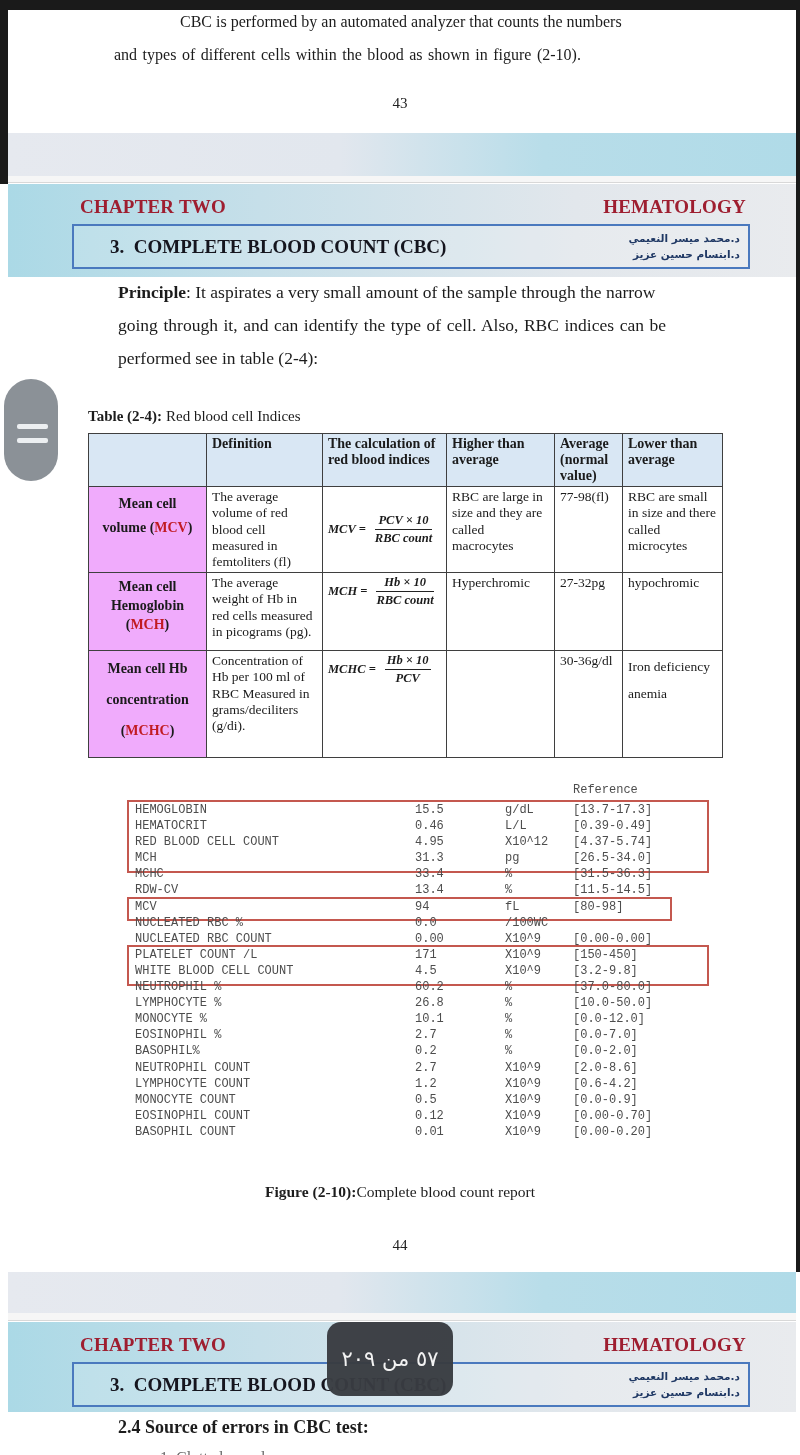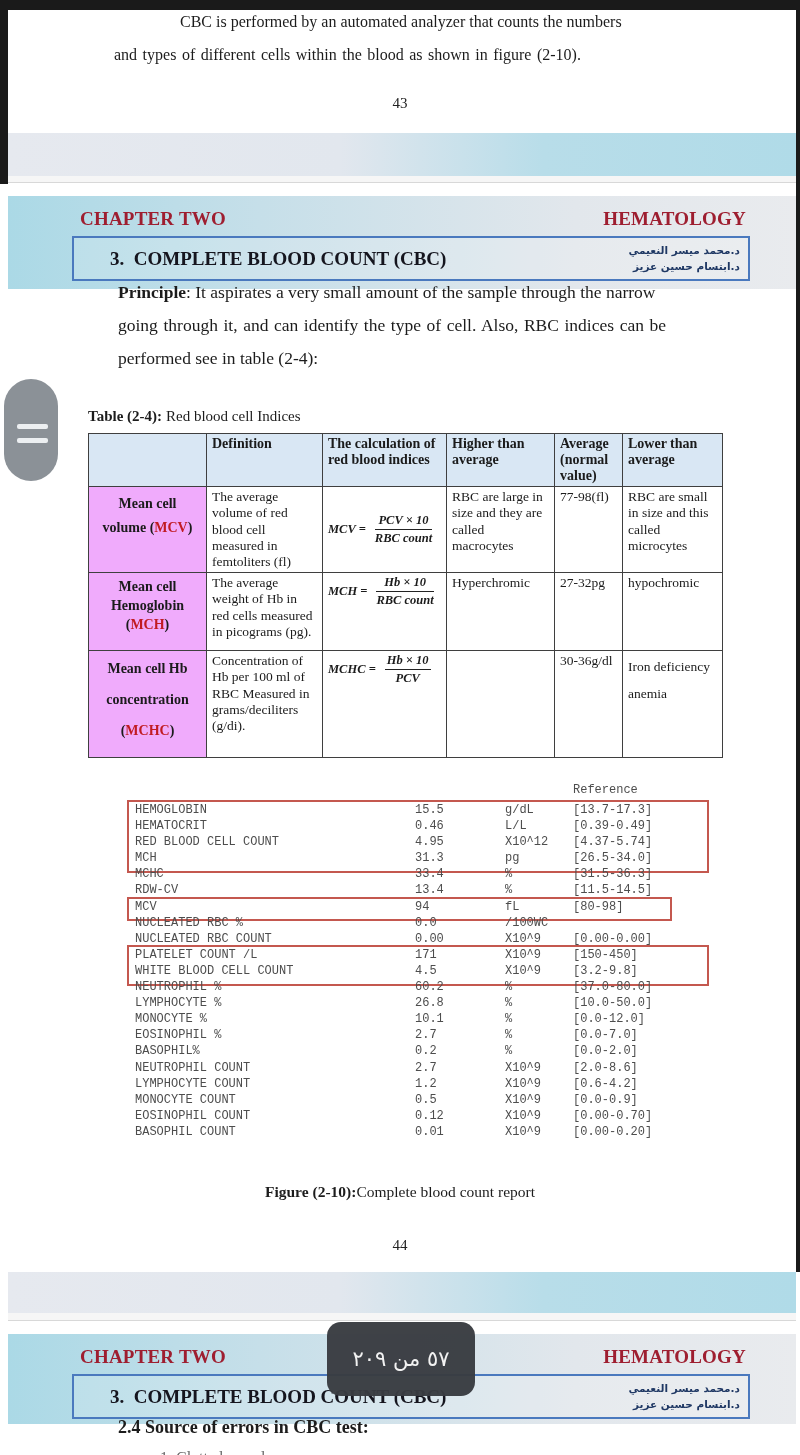--- a/index.html
+++ b/index.html
@@ -19,21 +19,21 @@
   #pg43{top:95px;}
   #pg44{top:1237px;}
   
   .band,.divider,.header-band{left:8px;width:788px;}
   .band{height:43px;background:linear-gradient(90deg,#e6e9ef 0%,#e2e7ee 42%,#b8dde9 68%,#b0dbe8 100%);}
   #band1{top:133px;}
   #band2{top:1272px;height:41px;}
   .divider{height:7px;background:#f6f6f6;border-bottom:1px solid #d8d8d8;box-sizing:border-box;}
   #div1{top:176px;}
   #div2{top:1313px;height:8px;}
-  .header-band{height:93px;background:linear-gradient(90deg,#abd9e6 0%,#c6dfe9 32%,#e2e7ec 72%,#e9ebee 100%);margin-top:12px;}
+  .header-band{height:93px;background:linear-gradient(90deg,#abd9e6 0%,#c6dfe9 32%,#e2e7ec 72%,#e9ebee 100%);}
   #header1{top:184px;}
   #header2{top:1322px;height:90px;}
   .hrow{position:absolute;top:12px;left:72px;right:50px;display:flex;justify-content:space-between;}
   .chapter,.subject{font-weight:bold;font-size:19px;color:#9e1e30;letter-spacing:0.2px;}
   .titlebox{position:absolute;left:64px;right:46px;top:40px;height:45px;border:2px solid #4a79be;
             box-sizing:border-box;display:flex;align-items:center;justify-content:space-between;
             padding:0 8px 0 36px;background:rgba(255,255,255,0.15);}
   .sectitle{font-weight:bold;font-size:19px;color:#15151e;white-space:pre;}
   .authors{font-family:"DejaVu Sans",sans-serif;font-size:10.5px;font-weight:bold;color:#1f3864;
            text-align:right;line-height:1.5;direction:rtl;}
@@ -68,21 +68,21 @@
   #lab .rows{position:absolute;top:20px;left:0;width:575px;}
   .lrow{display:grid;grid-template-columns:280px 90px 68px auto;height:16.1px;overflow:visible;}
   .rbox{position:absolute;border:2px solid #c4584f;background:transparent;}
   #rbox1{left:-8px;top:17px;width:578px;height:69px;}
   #rbox2{left:-8px;top:114px;width:541px;height:20px;}
   #rbox3{left:-8px;top:162px;width:578px;height:37px;}
   
   #figcap{top:1183px;left:0;width:800px;text-align:center;font-size:15.5px;}
   #figcap .rest{}
   
-  #toast{top:1322px;left:327px;width:148px;height:74px;background:rgba(57,60,65,0.97);
+  #toast{top:1322px;left:327px;width:126px;height:74px;background:rgba(57,60,65,0.97);
          border-radius:14px;color:#f2f2f2;display:flex;align-items:center;justify-content:center;
          font-family:"DejaVu Sans",sans-serif;font-size:21px;direction:rtl;z-index:5;}
   
   #sec24{top:1417px;left:118px;font-size:18px;font-weight:bold;}
   #partial{top:1449px;left:160px;font-size:16px;color:#6a6a6a;}
   
   #pill{top:379px;left:4px;width:54px;height:102px;border-radius:27px;background:#8b9197;z-index:6;}
   #pill .pbar{position:absolute;left:13px;width:31px;height:5px;background:#eceff1;border-radius:2px;}
   #pill .b1{top:45px;}
   #pill .b2{top:59px;}
@@ -147,21 +147,21 @@
     <td class="lbl lblr1">
       <div>Mean cell</div>
       <div><span>volume (</span><span class="red">MCV</span><span>)</span></div>
     </td>
     <td>The average volume of red blood cell measured in femtoliters (fl)</td>
     <td class="mid">
       <span class="formula"><span>MCV =</span><span class="frac"><span class="num">PCV × 10</span><span class="den">RBC count</span></span></span>
     </td>
     <td>RBC are large in size and they are called macrocytes</td>
     <td>77-98(fl)</td>
-    <td>RBC are small in size and this called microcytes</td>
+    <td>RBC are small in size and there called microcytes</td>
   </tr>
   <tr style="height:78px">
     <td class="lbl lblr2">
       <div>Mean cell</div>
       <div>Hemoglobin</div>
       <div><span>(</span><span class="red">MCH</span><span>)</span></div>
     </td>
     <td>The average weight of Hb in red cells measured in picograms (pg).</td>
     <td>
       <span class="formula"><span>MCH =</span><span class="frac"><span class="num">Hb × 10</span><span class="den">RBC count</span></span></span>

